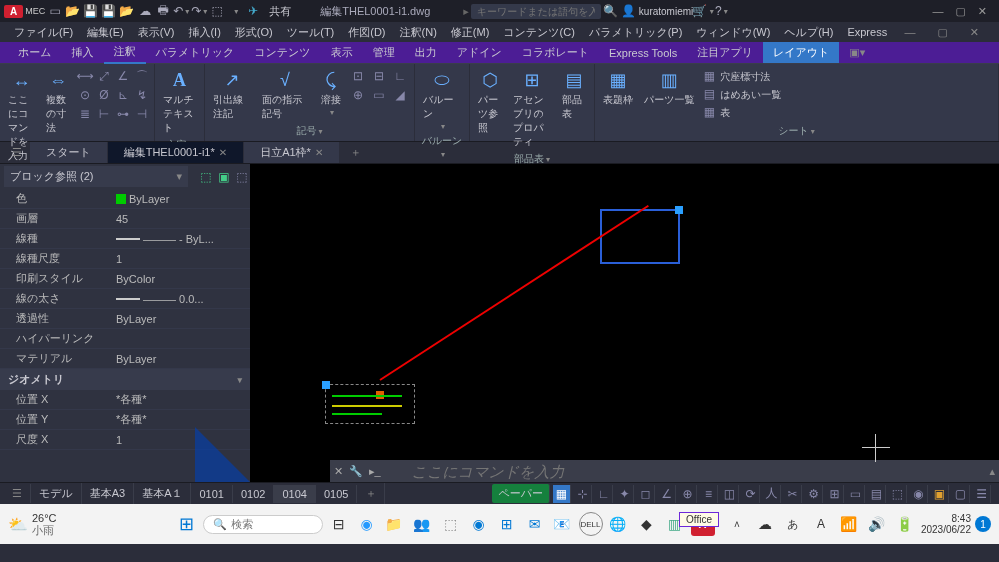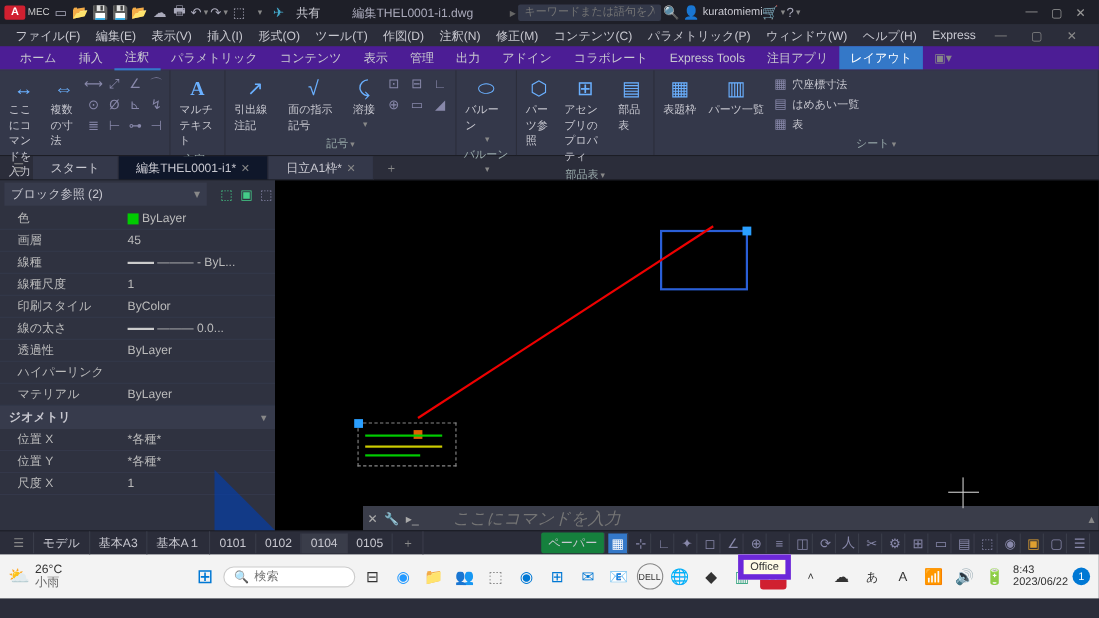--- a/index.html
+++ b/index.html
@@ -45,27 +45,27 @@
 .red-line { position: absolute; width: 320px; height: 2px; background: #e00; top: 215px; left: 130px; transform-origin: left center; transform: rotate(-33deg); }
 .sel-box { position: absolute; left: 75px; top: 220px; width: 90px; height: 40px; border: 1px dashed #888; }
 .tri { position: absolute; left: 0px; bottom: 0px; width: 0; height: 0; border-left: 55px solid transparent; border-bottom: 55px solid #0040b8; opacity: 0.6; transform: scaleX(-1); transform-origin: left; }
 .cmd-bar { position: absolute; bottom: 0; left: 80px; right: 0; height: 22px; background: #3a3d4a; display: flex; align-items: center; padding: 0 4px; gap: 6px; font-size: 11px; }
 .cmd-input { flex: 1; background: transparent; border: none; color: #999; font-style: italic; font-size: 15px; outline: none; margin-left: 25px; }
 .layout-tabs { height: 22px; background: #2b2d3a; display: flex; align-items: center; padding: 0 4px; font-size: 11px; border-top: 1px solid #1a1b22; }
 .layout-tabs span { padding: 3px 8px; cursor: pointer; border-right: 1px solid #3a3d4a; }
 .layout-tabs .active { background: #3a3d4a; }
 .status-right { margin-left: auto; display: flex; align-items: center; gap: 3px; padding-right: 4px; }
 .status-ico { width: 18px; height: 18px; display: flex; align-items: center; justify-content: center; color: #88a; font-size: 12px; cursor: pointer; }
-.tooltip { position: absolute; right: 280px; bottom: 35px; background: #fffbe6; color: #333; border: 5px solid #6d28d9; padding: 1px 6px; font-size: 10px; }
+.tooltip { position: absolute; right: 280px; bottom: 35px; background: #fffbe6; color: #333; border: 1px solid #6d28d9; padding: 1px 6px; font-size: 10px; }
 .taskbar { height: 40px; background: #f3f3f3; display: flex; align-items: center; padding: 0 8px; gap: 4px; color: #333; font-size: 11px; }
 .weather { display: flex; flex-direction: column; line-height: 1.1; margin-right: 10px; }
 .tb-ico { width: 24px; height: 24px; border-radius: 4px; display: flex; align-items: center; justify-content: center; font-size: 14px; cursor: pointer; }
 .win-search { background: #fff; border: 1px solid #ccc; border-radius: 12px; padding: 2px 10px; width: 120px; display: flex; align-items: center; gap: 4px; }
 .win-search input { border: none; outline: none; width: 80px; font-size: 11px; }
-.clock { margin-left: auto; line-height: 1.1; font-size: 10px; }
+.clock { margin-left: auto; text-align: right; line-height: 1.1; font-size: 10px; }
 .dd-arrow::after { content: "▾"; font-size: 8px; margin-left: 2px; color: #888; }
 </style>
 </head>
 <body>
 
 <div class="titlebar">
   <span class="app-badge"><span>A</span></span>
   <span style="font-size:9px;color:#ccc">MEC</span>
   <span class="qat-icon">▭</span>
   <span class="qat-icon">📂</span>

